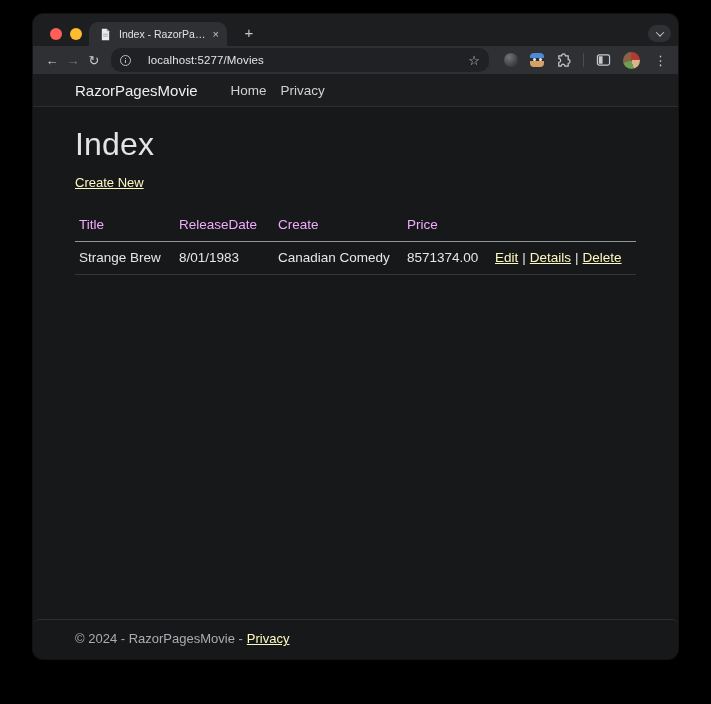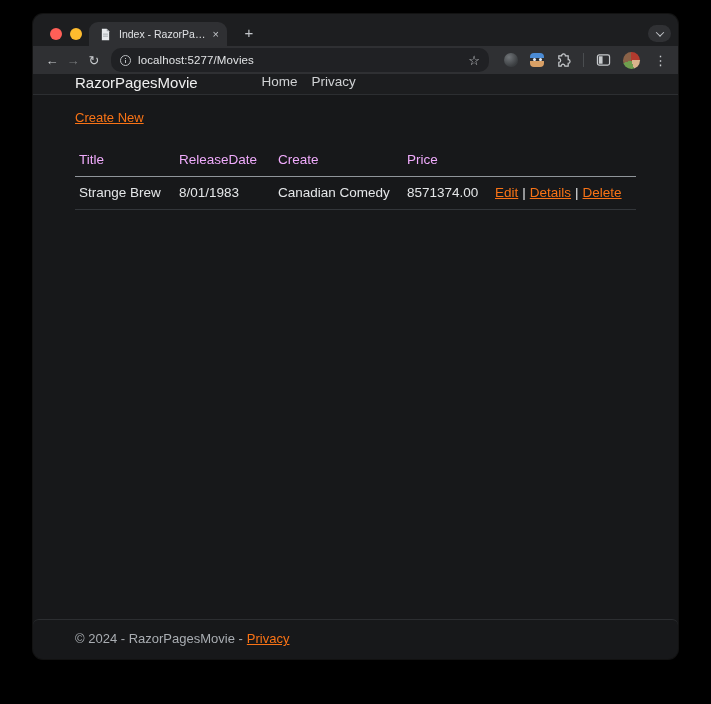--- a/index.html
+++ b/index.html
@@ -86,21 +86,21 @@
   }
   .nav-btn.disabled { color: #77797c; }
   .nav-btn + .nav-btn { margin-left: 3px; }
 
   .omnibox {
     margin-left: 8px;
     width: 418px; height: 24px;
     background: #202124;
     border-radius: 10px;
     display: flex; align-items: center;
-    padding: 0 9px; gap: 7px;
+    padding: 0 9px; gap: 17px;
   }
   .site-info-icon {
     width: 11px; height: 11px; flex: none;
     border: 1px solid #b9bcbf; border-radius: 50%;
     position: relative;
   }
   .site-info-icon::before {
     content: ""; position: absolute; left: 4px; top: 2px;
     width: 1px; height: 1.5px; background: #b9bcbf;
   }
@@ -136,37 +136,36 @@
 
   
   .viewport {
     height: 585px;
     background: #17181a;
     color: #e8eaed;
     display: flex; flex-direction: column;
   }
 
   .site-navbar {
-    height: 21px; flex: none;
+    height: 33px; flex: none;
     background: #1c1d1f;
     border-bottom: 1px solid #2c2e31;
-    display: flex; align-items: flex-start;
+    display: flex; align-items: center;
     padding: 0 42px;
-    gap: 31px;
   }
   .brand { font-size: 15px; color: #efefef; text-decoration: none; }
   .nav-links { display: flex; gap: 14px; margin-left: 24px; padding-left: 9px; }
   .nav-link { font-size: 13.5px; color: #cfd1d3; text-decoration: none; }
 
   .main { flex: 1; padding: 13px 42px 0; }
   .page-title {
     font-size: 32px; font-weight: 500; color: #e2e4e6;
     letter-spacing: .2px; margin: 6px 0 10px;
   }
-  a.link { color: #f97316; }
+  a.link { color: #fef9c3; }
   .create-new { font-size: 13px; display: inline-block; margin-bottom: 13px; }
 
   table.movies {
     width: 100%; border-collapse: collapse;
     font-size: 13.5px; margin-top: 9px;
   }
   table.movies th {
     text-align: left; font-weight: 400; color: #f0abfc;
     padding: 5px 4px 9px;
     border-bottom: 1.5px solid #90959a;
@@ -250,20 +249,21 @@
 
     <header class="site-navbar">
       <a class="brand" href="#">RazorPagesMovie</a>
       <nav class="nav-links">
         <a class="nav-link" href="#">Home</a>
         <a class="nav-link" href="#">Privacy</a>
       </nav>
     </header>
 
     <main class="main">
+      <h1 class="page-title">Index</h1>
 
       <a class="link create-new" href="#">Create New</a>
 
       <table class="movies">
         <colgroup>
           <col style="width:100px">
             <col style="width:99px">
             <col style="width:129px">
             <col style="width:88px">
             <col>

